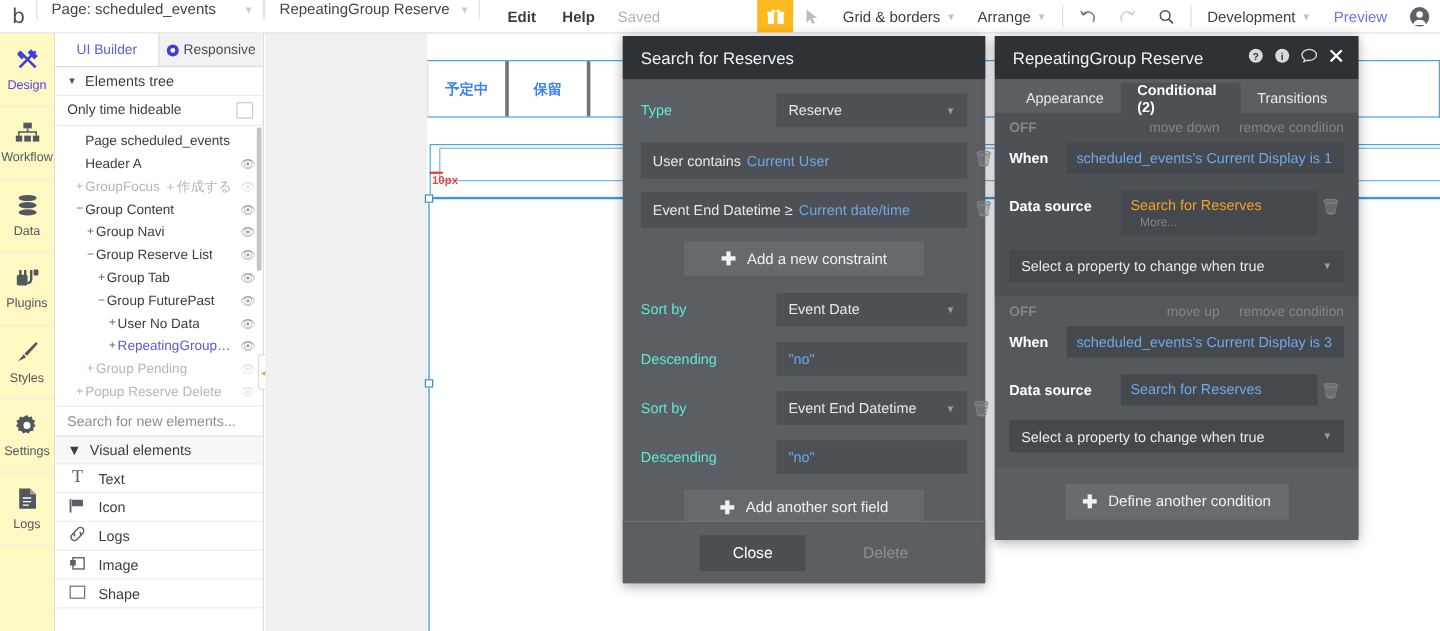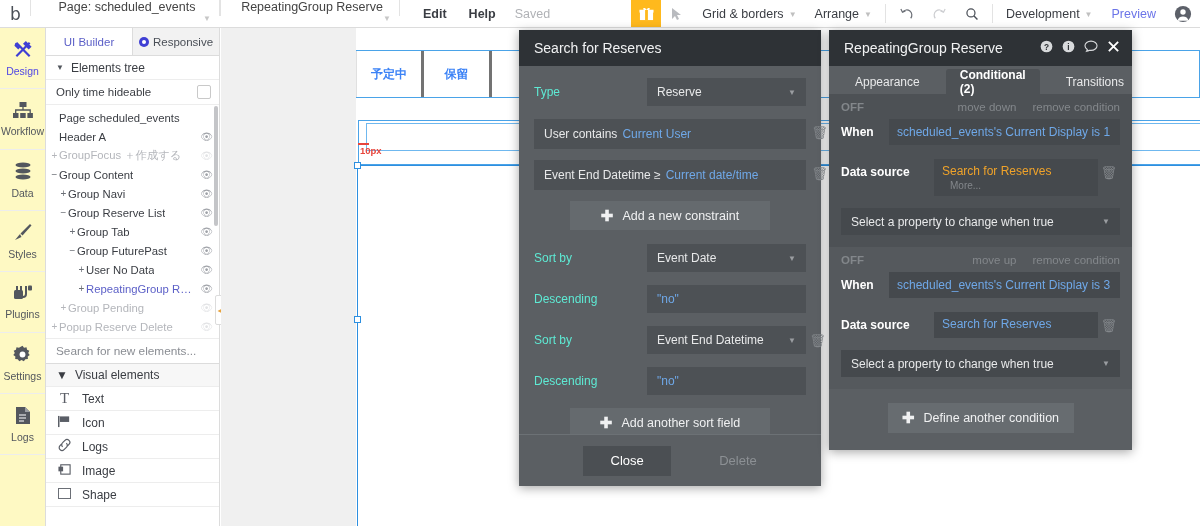--- a/index.html
+++ b/index.html
@@ -20,21 +20,21 @@
     display: flex; align-items: stretch;
   }
   .tb-logo {
     width: 30px; display: flex; align-items: center; justify-content: center;
     font-family: "DejaVu Sans", sans-serif; font-size: 17px; color: #4a4f57;
     letter-spacing: -1px;
   }
   .tb-select {
     display: flex; align-items: center; padding: 0 8px 0 12px;
     border-left: 1px solid #e3e3e3; border-right: 1px solid #e3e3e3;
-    font-size: 12.5px; color: #444; position: relative; height: 16px; flex-direction: column;
+    font-size: 12.5px; color: #444; position: relative; height: 16px;
   }
   .tb-select.page { width: 190px; }
   .tb-select.elem { width: 180px; }
   .tb-select .caret { margin-left: auto; color: #c7c7c7; font-size: 8px; }
   .tb-menu {
     display: flex; align-items: center; padding: 0 11px; height: 28px;
     font-size: 12.5px; color: #3a3d43; font-weight: 600;
   }
   .tb-menu.first { margin-left: 12px; }
   .tb-saved { display: flex; align-items: center; padding: 0 8px; color: #b0b2b6; font-size: 12.5px; }
@@ -92,21 +92,21 @@
   }
   .section-head .tri { font-size: 8px; color: #53575e; }
   .hideable-row {
     display: flex; align-items: center; height: 25px; padding: 0 8px 0 10px;
     font-size: 11.5px; color: #3a3d43; border-bottom: 1px solid #ededed;
   }
   .hideable-row .cb {
     margin-left: auto; width: 14px; height: 14px; border: 1px solid #c9c9c9;
     border-radius: 2px; background: #fff;
   }
-  .tree { padding: 3px 0 2px 0; }
+  .tree { padding: 3px 0 2px 0; margin-left: 12px; }
   .tree-row {
     display: flex; align-items: center; height: 19px; font-size: 11.3px;
     color: #3a3d43; padding-right: 6px; white-space: nowrap;
   }
   .tree-row .tog { width: 9px; text-align: center; font-size: 10px; color: #6b6f76; flex: 0 0 auto; }
   .tree-row .lbl { overflow: hidden; text-overflow: ellipsis; }
   .tree-row.dim .lbl, .tree-row.dim .tog { color: #b4b6bb; }
   .tree-row.link .lbl { color: #5b5fc7; }
   .tree-row .eye { margin-left: auto; font-size: 10px; color: #d8d9db; flex: 0 0 auto; padding-left: 5px; }
   .tree-row .eye.on { color: #9fa2a8; }
@@ -236,21 +236,21 @@
   
   .dlg-rg {
     position: absolute; left: 829px; top: 30px; width: 303px; height: 420px;
     background: #5b5f63; box-shadow: 0 2px 10px rgba(0,0,0,.35);
   }
   .dlg-rg .title {
     height: 36px; background: #2e3236; color: #f1f2f3; display: flex; align-items: center;
     padding: 0 12px 0 15px; font-size: 14px;
   }
   .dlg-rg .title .icons { margin-left: auto; display: flex; align-items: center; gap: 9px; color: #d8dadc; }
-  .rg-tabs { display: flex; height: 28px; background: #5b5f63; padding: 3px 12px 0 12px; gap: 12px; }
+  .rg-tabs { display: flex; height: 28px; background: #5b5f63; padding: 3px 12px 0 12px; gap: 0; }
   .rg-tab {
     padding: 0 14px; display: flex; align-items: center; font-size: 12px; color: #e8e9ea;
   }
   .rg-tab.active { background: #4d5155; color: #fff; font-weight: bold; border-radius: 3px 3px 0 0; }
   .cond-block { background: #4d5155; padding: 7px 12px 12px 12px; }
   .cond-block.alt { background: #55595d; }
   .cond-top {
     display: flex; align-items: center; font-size: 11.5px; color: #83878b; margin-bottom: 6px;
   }
   .cond-top .off { font-weight: bold; }
@@ -388,38 +388,38 @@
         <svg width="18" height="19" viewBox="0 0 18 19">
             <ellipse cx="9" cy="3" rx="7.5" ry="2.6" fill="#53575e"></ellipse>
             <ellipse cx="9" cy="9" rx="7.5" ry="2.6" fill="#53575e"></ellipse>
             <ellipse cx="9" cy="15" rx="7.5" ry="2.6" fill="#53575e"></ellipse>
           </svg>
       </span>
       <span>Data</span>
     </div>
     <div class="rail-item">
       <span class="glyph">
-        <svg width="19" height="19" viewBox="0 0 19 19">
-            <path d="M17 1 L7.5 10.5 L9.5 12.5 L18.5 2.5 Z" fill="#53575e"></path>
-            <path d="M7 11 L2 17 L8.5 14 Z" fill="#53575e"></path>
-          </svg>
-      </span>
-      <span>Styles</span>
-    </div>
-    <div class="rail-item">
-      <span class="glyph">
         <svg width="20" height="18" viewBox="0 0 20 18">
             <rect x="1" y="6" width="9" height="9" rx="1.5" fill="#53575e"></rect>
             <rect x="3" y="2" width="2" height="5" fill="#53575e"></rect>
             <rect x="7" y="2" width="2" height="5" fill="#53575e"></rect>
             <path d="M13 2 v8 a3 3 0 0 1-3 3" stroke="#53575e" stroke-width="2" fill="none"></path>
             <rect x="15" y="1.5" width="4" height="5" rx="1" fill="#53575e"></rect>
           </svg>
       </span>
       <span>Plugins</span>
+    </div>
+    <div class="rail-item">
+      <span class="glyph">
+        <svg width="19" height="19" viewBox="0 0 19 19">
+            <path d="M17 1 L7.5 10.5 L9.5 12.5 L18.5 2.5 Z" fill="#53575e"></path>
+            <path d="M7 11 L2 17 L8.5 14 Z" fill="#53575e"></path>
+          </svg>
+      </span>
+      <span>Styles</span>
     </div>
     <div class="rail-item">
       <span class="glyph">
         <svg width="19" height="19" viewBox="0 0 20 20">
             <path d="M10 0.8 l1.6 2.1 2.6-.6 .6 2.6 2.4 1.1-1.2 2.4 1.6 2.1-2.1 1.6 .2 2.7-2.7 .2-1.6 2.1-2.4-1.2-2.4 1.2-1.6-2.1-2.7-.2 .2-2.7L.3 10.5 1.9 8.4 .7 6l2.4-1.1 .6-2.6 2.6 .6z" fill="#53575e"></path>
             <circle cx="10" cy="10" r="3.1" fill="#fff"></circle>
           </svg>
       </span>
       <span>Settings</span>
     </div>

